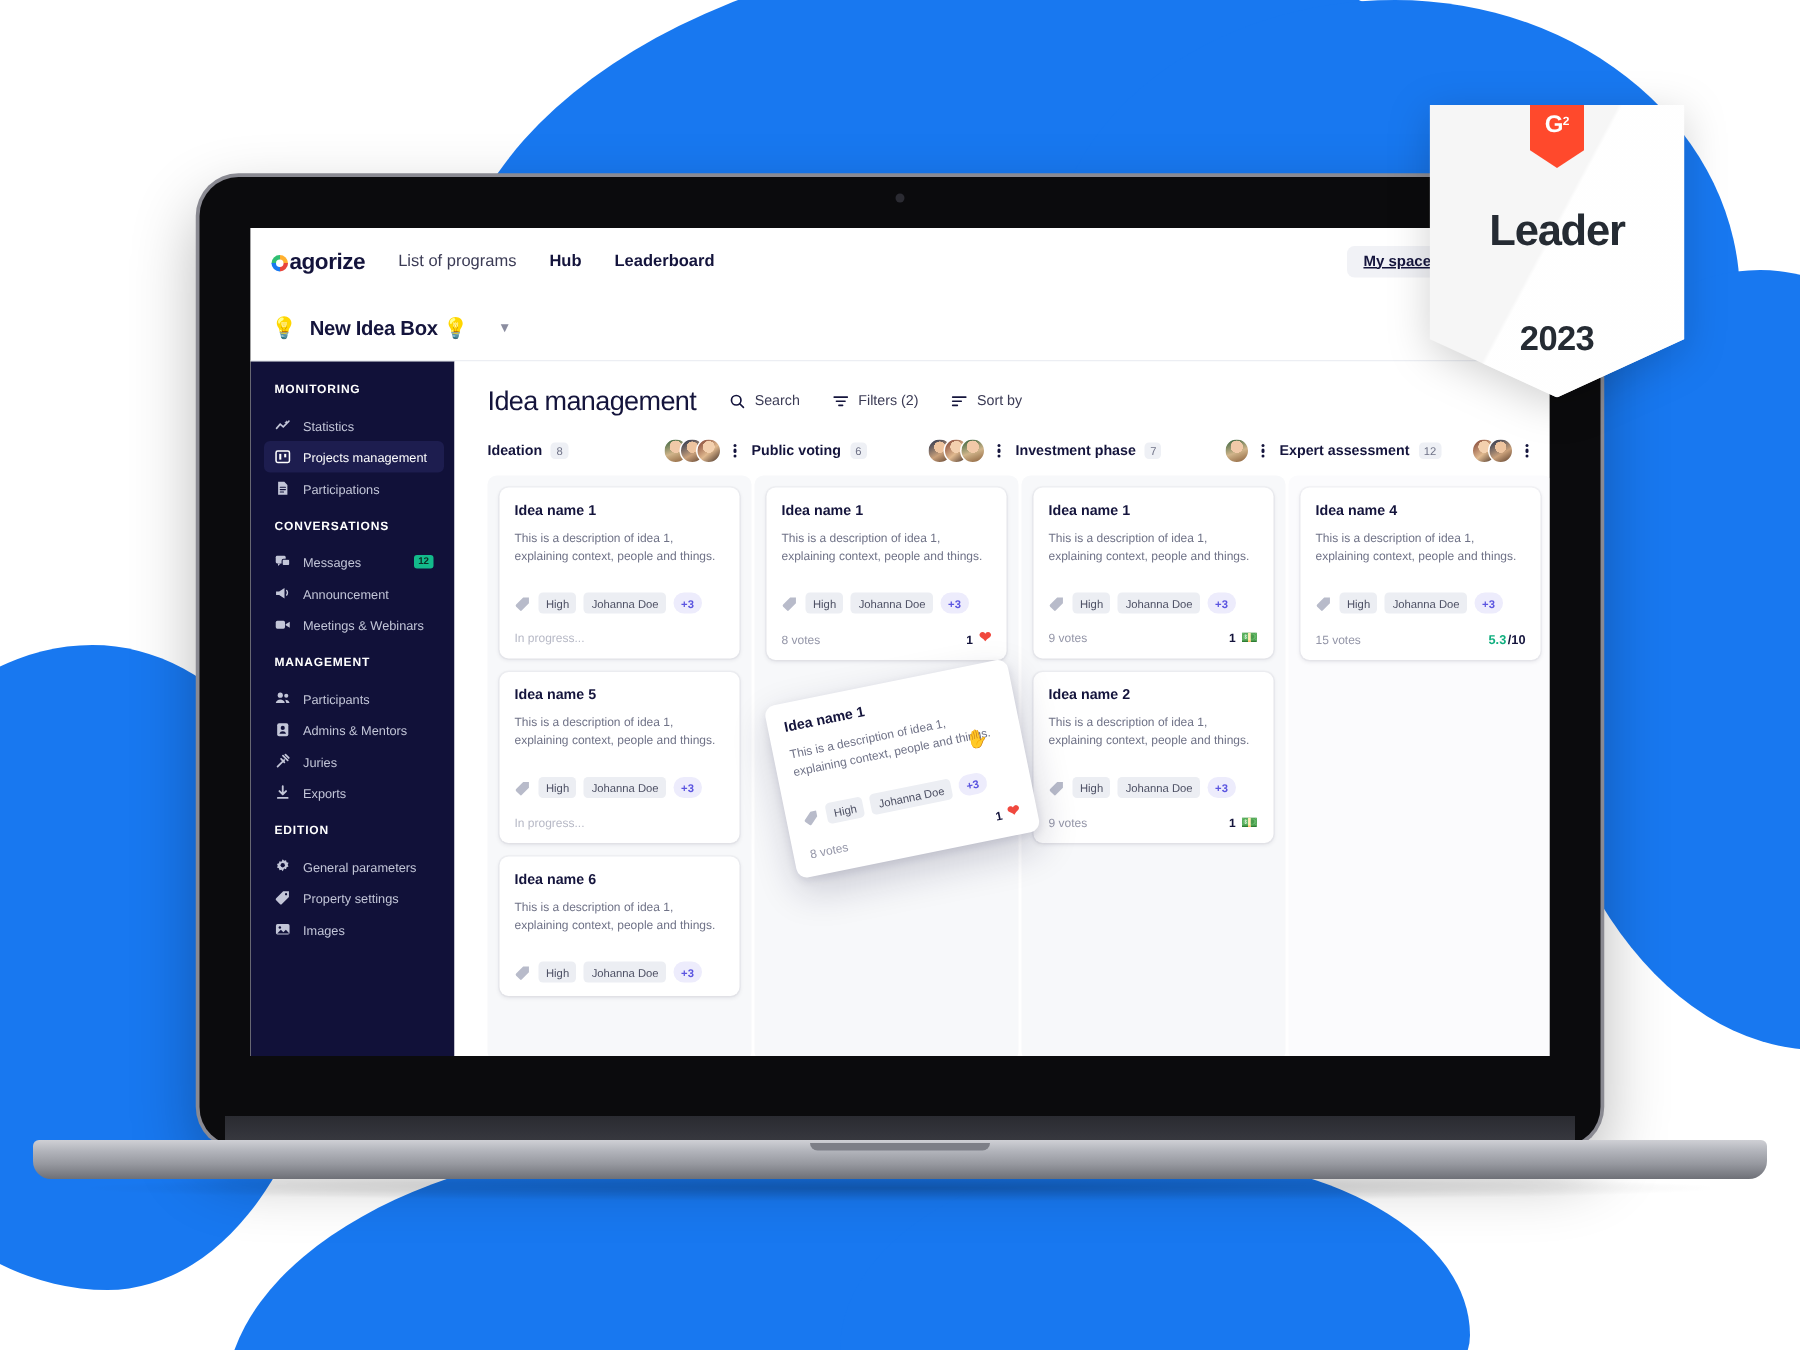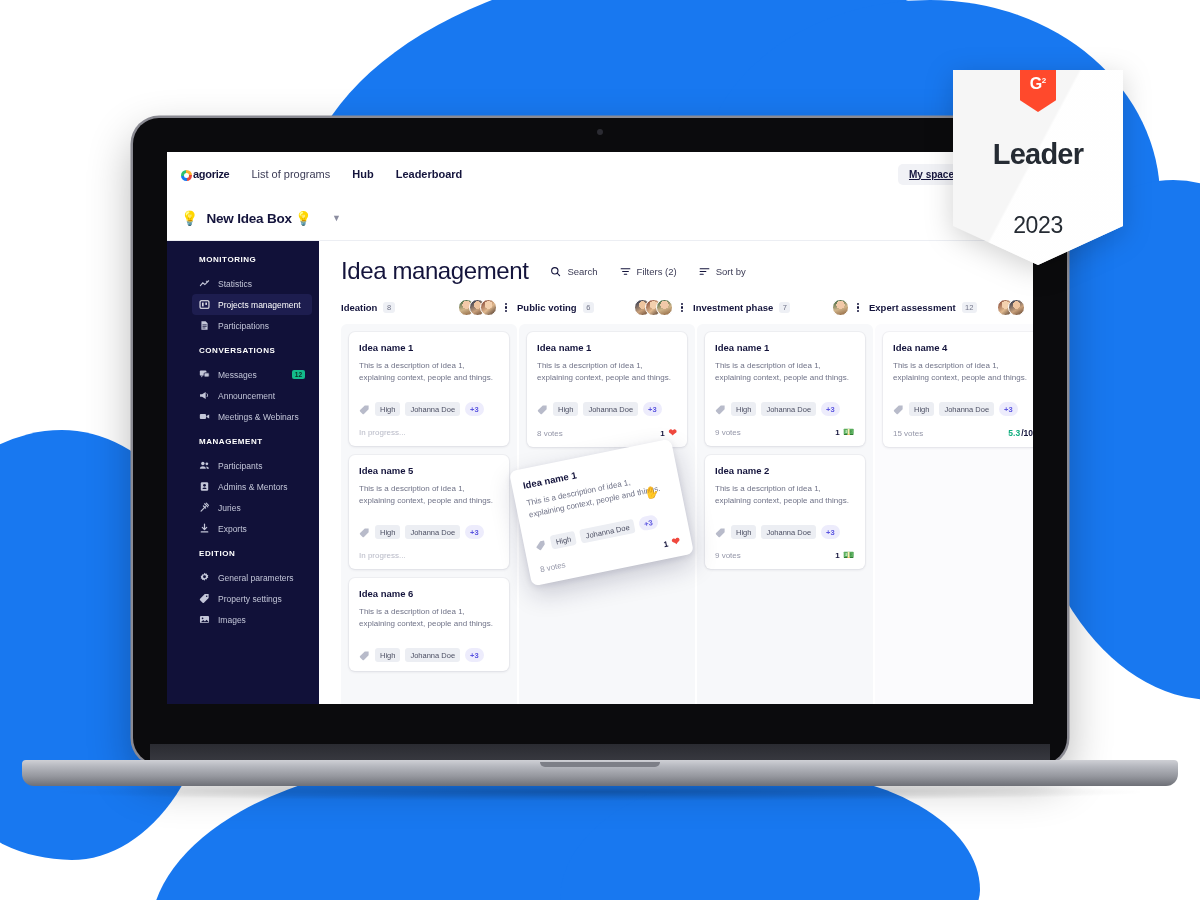--- a/index.html
+++ b/index.html
@@ -83,21 +83,21 @@
   .logo { display:flex; align-items:center; gap:2px; margin-right: 22px; }
   .logo-mark {
     width: 11px; height: 11px; border-radius: 50%;
     background: conic-gradient(#ffb02e 0deg 90deg,#e8453c 90deg 180deg,#1878f0 180deg 270deg,#2fbf71 270deg 360deg);
     display:inline-block; position:relative; top:1px;
   }
   .logo-mark::after{
     content:""; position:absolute; left:3px; top:3px; width:5px; height:5px;
     border-radius:50%; background:#fff;
   }
-  .logo-text { font-size: 11px; font-weight: 700; color:#14143c; letter-spacing:-.3px; margin-left:-1px;}
+  .logo-text { font-size: 15px; font-weight: 700; color:#14143c; letter-spacing:-.3px; margin-left:-1px;}
   .nav-links { display:flex; align-items:center; gap:22px; }
   .nav-link { font-size:11px; color:#3b3b55; }
   .nav-link.bold { font-weight:700; color:#14143c; }
   .top-right { margin-left:auto; display:flex; align-items:center; gap:12px; }
   .my-space {
     font-size:10px; font-weight:700; color:#14143c; background:#f1f2f6;
     padding:5px 11px; border-radius:5px;text-decoration:underline;
   }
   .help-icon {
     width:15px; height:15px; border-radius:50%; background:#14143c; color:#fff;
@@ -113,21 +113,21 @@
   }
   .bulb { font-size:14px; line-height:1; }
   .program-name { font-size:13.5px; font-weight:700; color:#14143c; letter-spacing:-.2px;}
   .caret { color:#8b8da0; font-size:9px; margin-left:12px; }
 
   
   .body { display:flex; height: 463px; }
 
   
   .sidebar {
-    width: 152px; background:#111139; padding: 12px 0 0 18px; flex: none;
+    width: 136px; background:#111139; padding: 12px 0 0 2px; flex: none;
     overflow: hidden;
   }
   .side-group { font-size:8px; font-weight:700; color:#ffffff; letter-spacing:.55px;
     padding: 0 0 0 14px; margin: 10px 0 9px; }
   .side-group.first { margin-top: 2px; }
   .side-item {
     display:flex; align-items:center; gap:8px; height:21px;
     margin: 0 7px; padding: 0 7px; border-radius:4px;
     font-size:8.5px; color:#c3c6d8;
   }
@@ -136,21 +136,21 @@
   .side-icon svg { width:11px; height:11px; display:block; }
   .side-label { white-space:nowrap; }
   .badge-green {
     margin-left:auto; background:#13ba8b; color:#0b2f24; font-size:6.5px; font-weight:700;
     border-radius:2px; padding:1px 3px; line-height:1.2;
   }
 
   
   .main { flex:1; background:#ffffff; padding: 16px 0 0 22px; overflow:hidden; }
   .main-head { display:flex; align-items:center; gap:22px; }
-  .page-title { font-size:24px; font-weight:400; color:#14143c; letter-spacing:-.4px; }
+  .page-title { font-size:18px; font-weight:400; color:#14143c; letter-spacing:-.4px; }
   .tool { display:flex; align-items:center; gap:6px; font-size:9.5px; color:#3b3b55; }
   .tool svg { width:11px; height:11px; display:block; }
 
   
   .cols-head { display:flex; margin-top: 14px; }
   .col-head {
     width: 176px; flex:none; display:flex; align-items:center; gap:0;
     padding-right: 0;
   }
   .col-title { font-size:9.5px; font-weight:700; color:#14143c; white-space:nowrap; }
@@ -233,21 +233,21 @@
     font-size:29px; font-weight:700; color:#252b33; letter-spacing:-.8px;
   }
   .g2-ribbon {
     position:absolute; left:-9px; right:-9px; top:108px; height:27px; background:#ff492c;
     display:flex; align-items:center; justify-content:center;
     clip-path: polygon(0 0, 100% 0, 96% 50%, 100% 100%, 0 100%, 4% 50%);
   }
   .g2-ribbon-txt { color:#fff; font-size:15px; font-weight:400; letter-spacing:1.6px; }
   .g2-year {
     position:absolute; left:0; right:0; top:142px; text-align:center;
-    font-size:23px; font-weight:400; color:#252b33; letter-spacing:-.4px;
+    font-size:23px; font-weight:700; color:#252b33; letter-spacing:-.4px;
   }
 </style>
 </head>
 <body>
 
 <div id="stage">
 
   <div class="blob blob-top"></div>
   <div class="blob blob-top2"></div>
   <div class="blob blob-right"></div>

